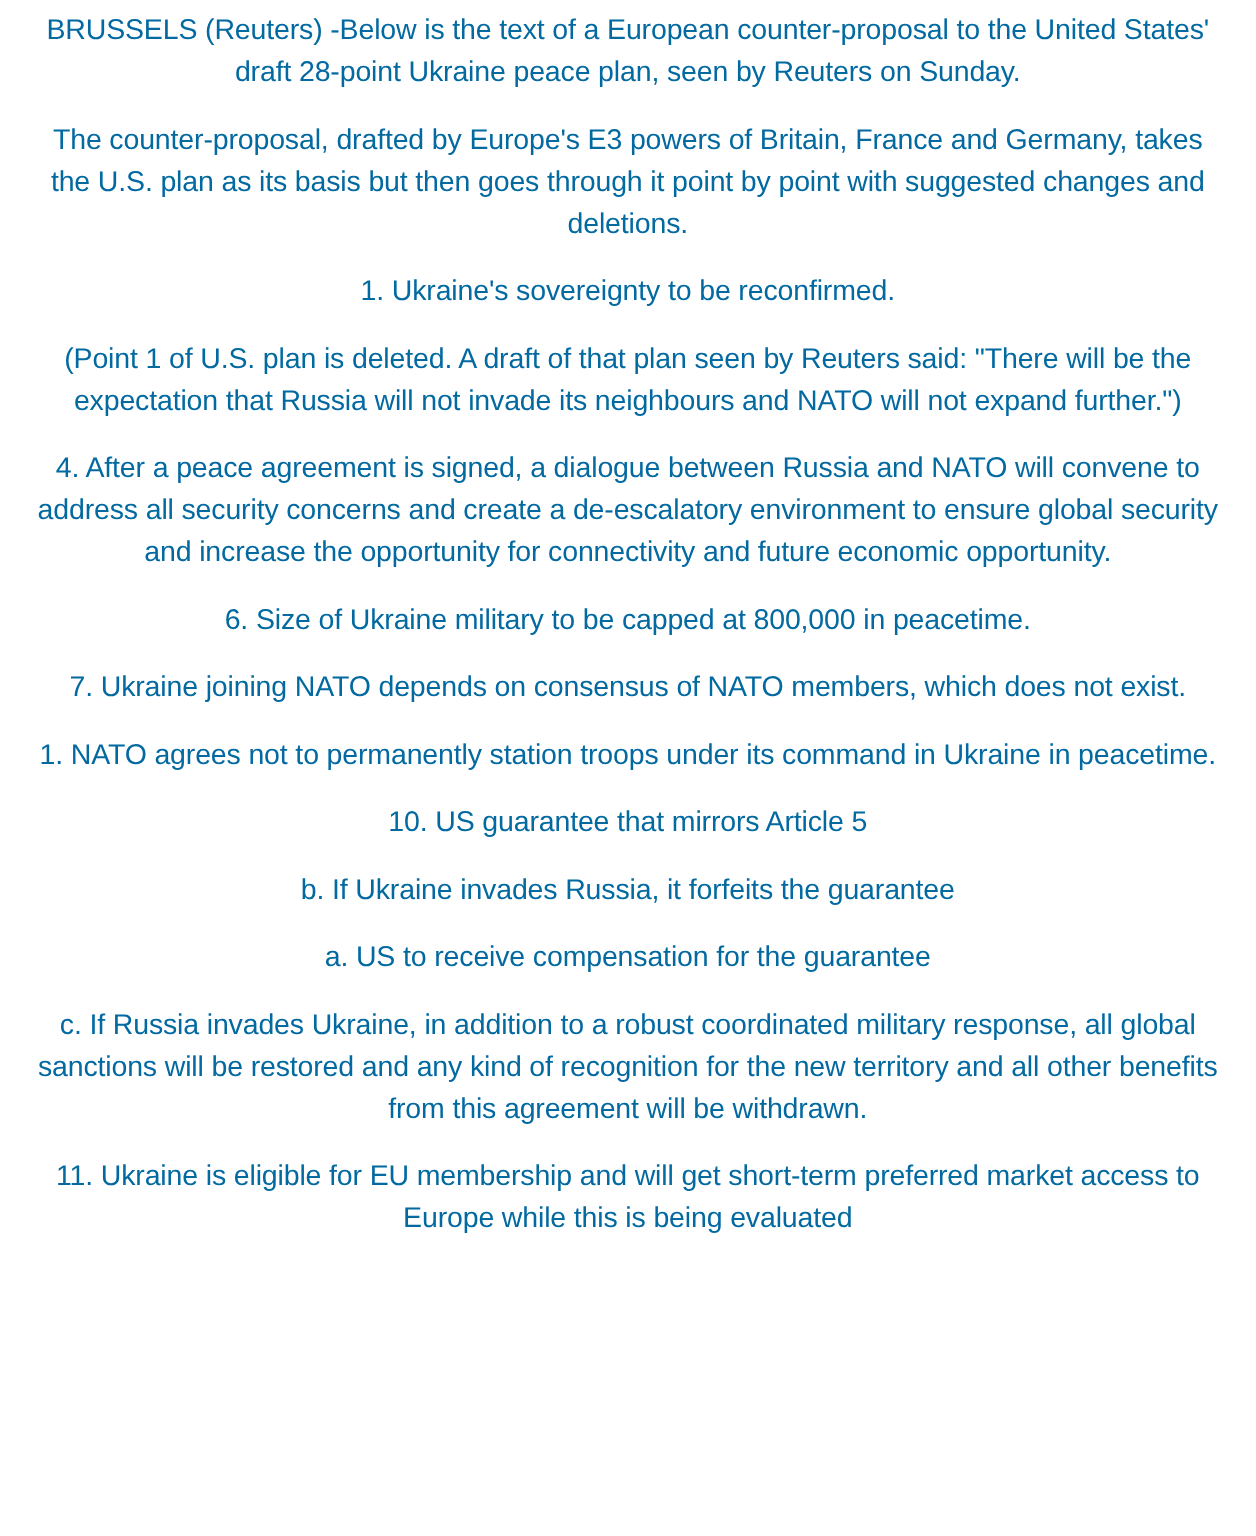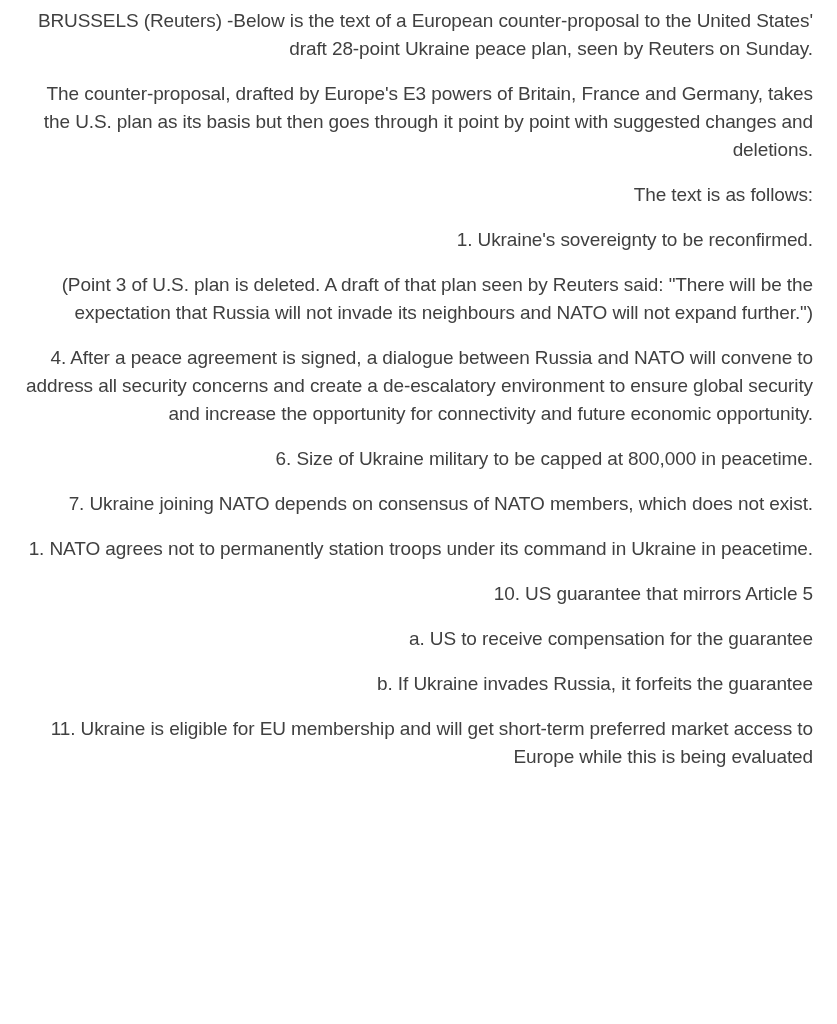--- a/index.html
+++ b/index.html
@@ -16,37 +16,37 @@
   .article-body {
     box-sizing: border-box;
     width: 837px;
     padding: 7px 24px 10px 24px;
   }
   .article-body p {
     margin: 0 0 17px 0;
     font-size: 19px;
     line-height: 28px;
     letter-spacing: -0.1px;
-    color: #404040;
-    text-align: right;
+    color: #0369a1;
+    text-align: center;
   }
   .article-body p:last-child {
     margin-bottom: 0;
   }
 </style>
 </head>
 <body>
 
 <div class="article-body">
   <p>BRUSSELS (Reuters) -Below is the text of a European counter-proposal to the United States' draft 28-point Ukraine peace plan, seen by Reuters on Sunday.</p>
   <p>The counter-proposal, drafted by Europe's E3 powers of Britain, France and Germany, takes the U.S. plan as its basis but then goes through it point by point with suggested changes and deletions.</p>
-  <p>The text is as follows:</p>
   <p>1. Ukraine's sovereignty to be reconfirmed.</p>
-  <p>(Point 3 of U.S. plan is deleted. A draft of that plan seen by Reuters said: "There will be the expectation that Russia will not invade its neighbours and NATO will not expand further.")</p>
+  <p>(Point 1 of U.S. plan is deleted. A draft of that plan seen by Reuters said: "There will be the expectation that Russia will not invade its neighbours and NATO will not expand further.")</p>
   <p>4. After a peace agreement is signed, a dialogue between Russia and NATO will convene to address all security concerns and create a de-escalatory environment to ensure global security and increase the opportunity for connectivity and future economic opportunity.</p>
   <p>6. Size of Ukraine military to be capped at 800,000 in peacetime.</p>
   <p>7. Ukraine joining NATO depends on consensus of NATO members, which does not exist.</p>
   <p>1. NATO agrees not to permanently station troops under its command in Ukraine in peacetime.</p>
   <p>10. US guarantee that mirrors Article 5</p>
+  <p>b. If Ukraine invades Russia, it forfeits the guarantee</p>
   <p>a. US to receive compensation for the guarantee</p>
-  <p>b. If Ukraine invades Russia, it forfeits the guarantee</p>
+  <p>c. If Russia invades Ukraine, in addition to a robust coordinated military response, all global sanctions will be restored and any kind of recognition for the new territory and all other benefits from this agreement will be withdrawn.</p>
   <p>11. Ukraine is eligible for EU membership and will get short-term preferred market access to Europe while this is being evaluated</p>
 </div>
 
 </body></html>

